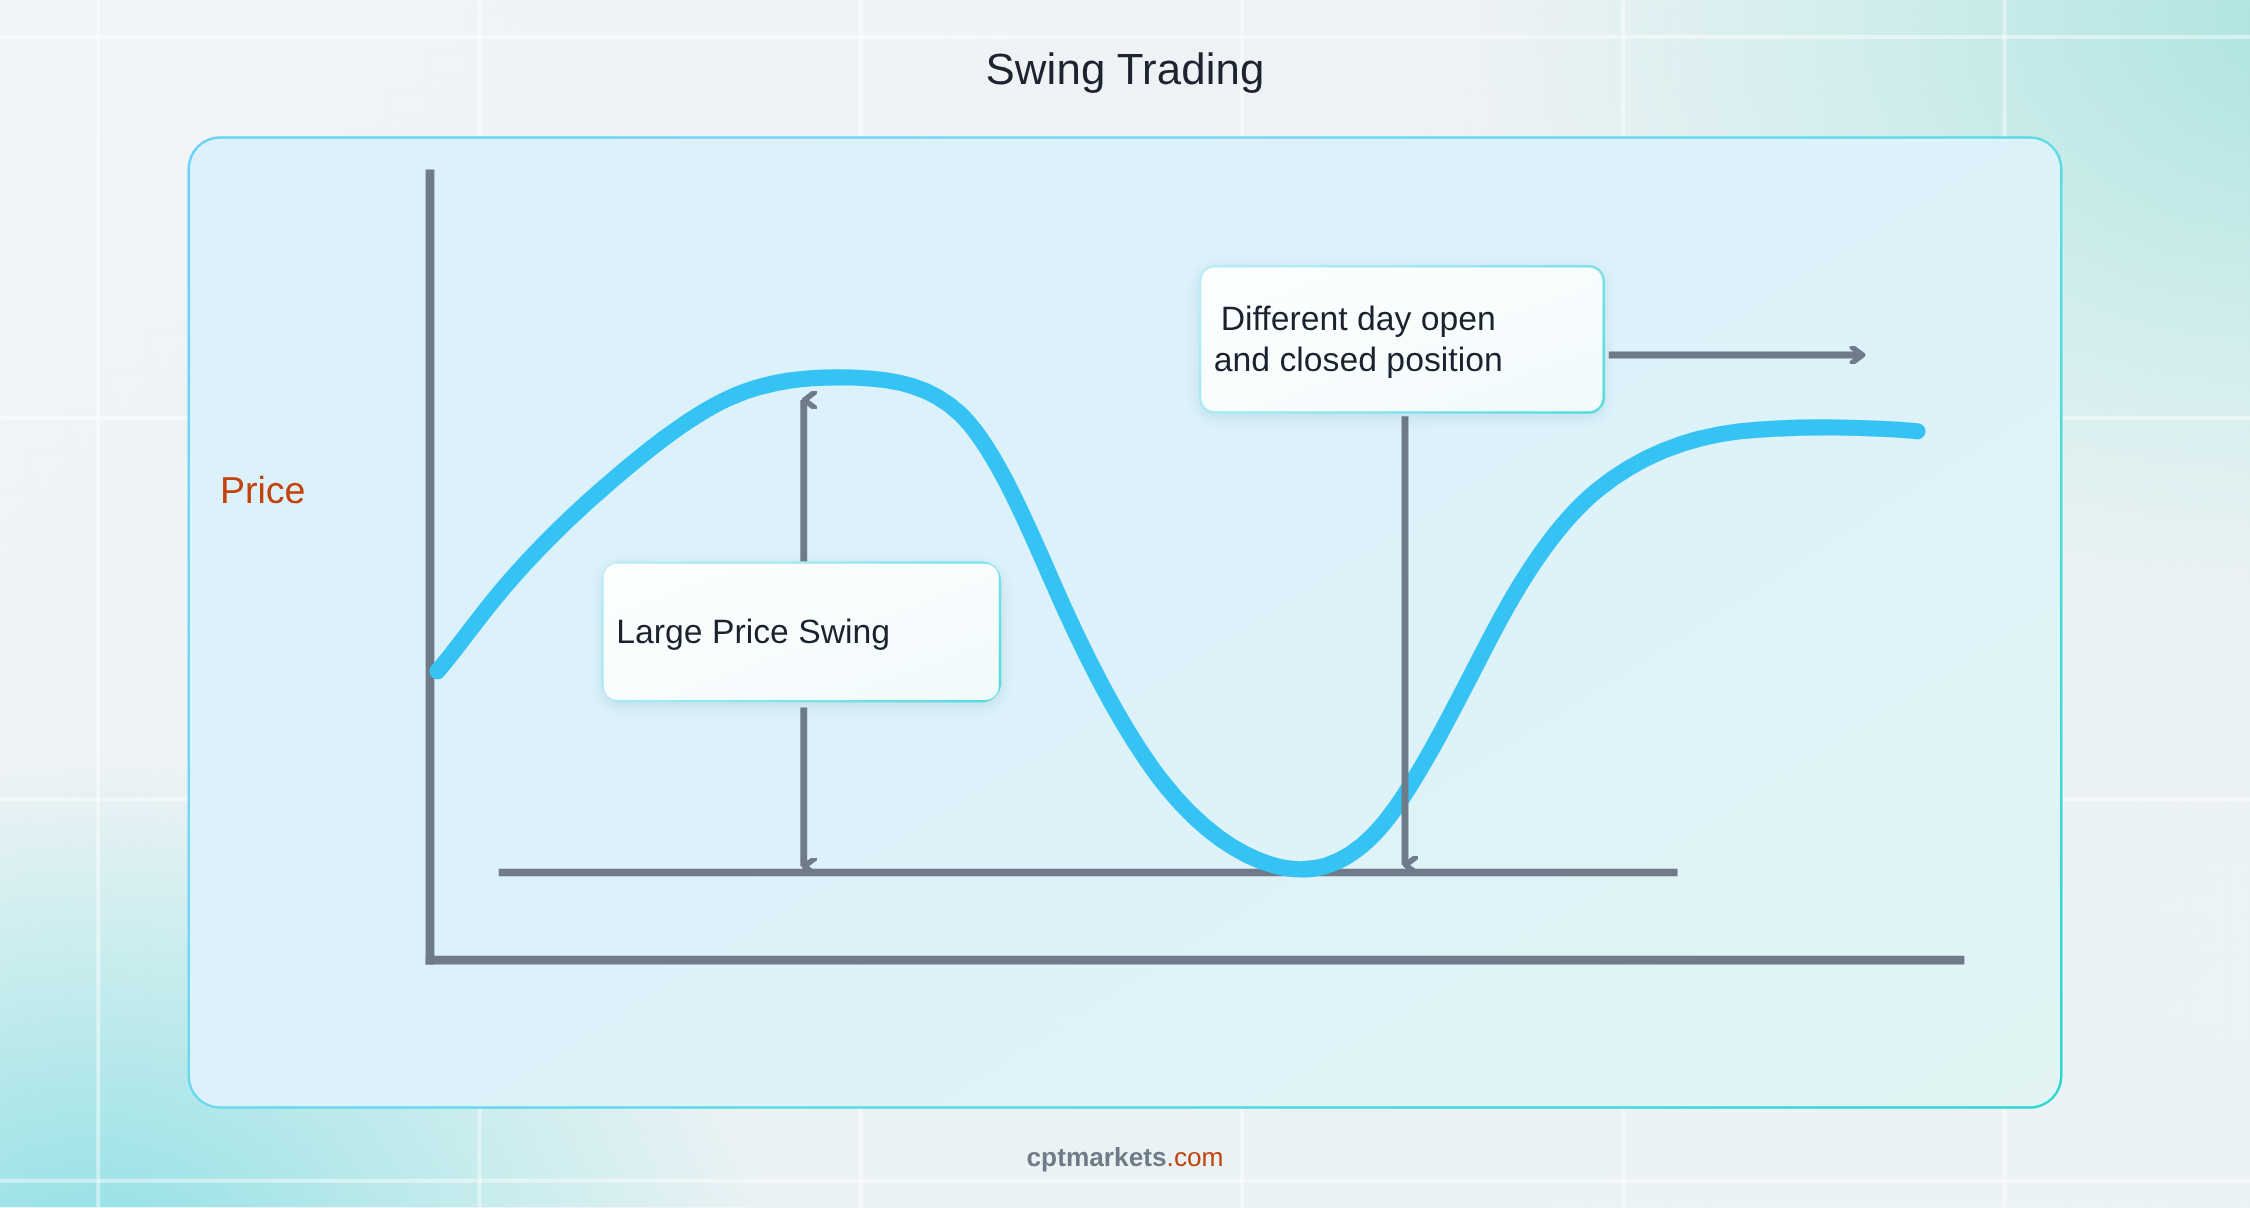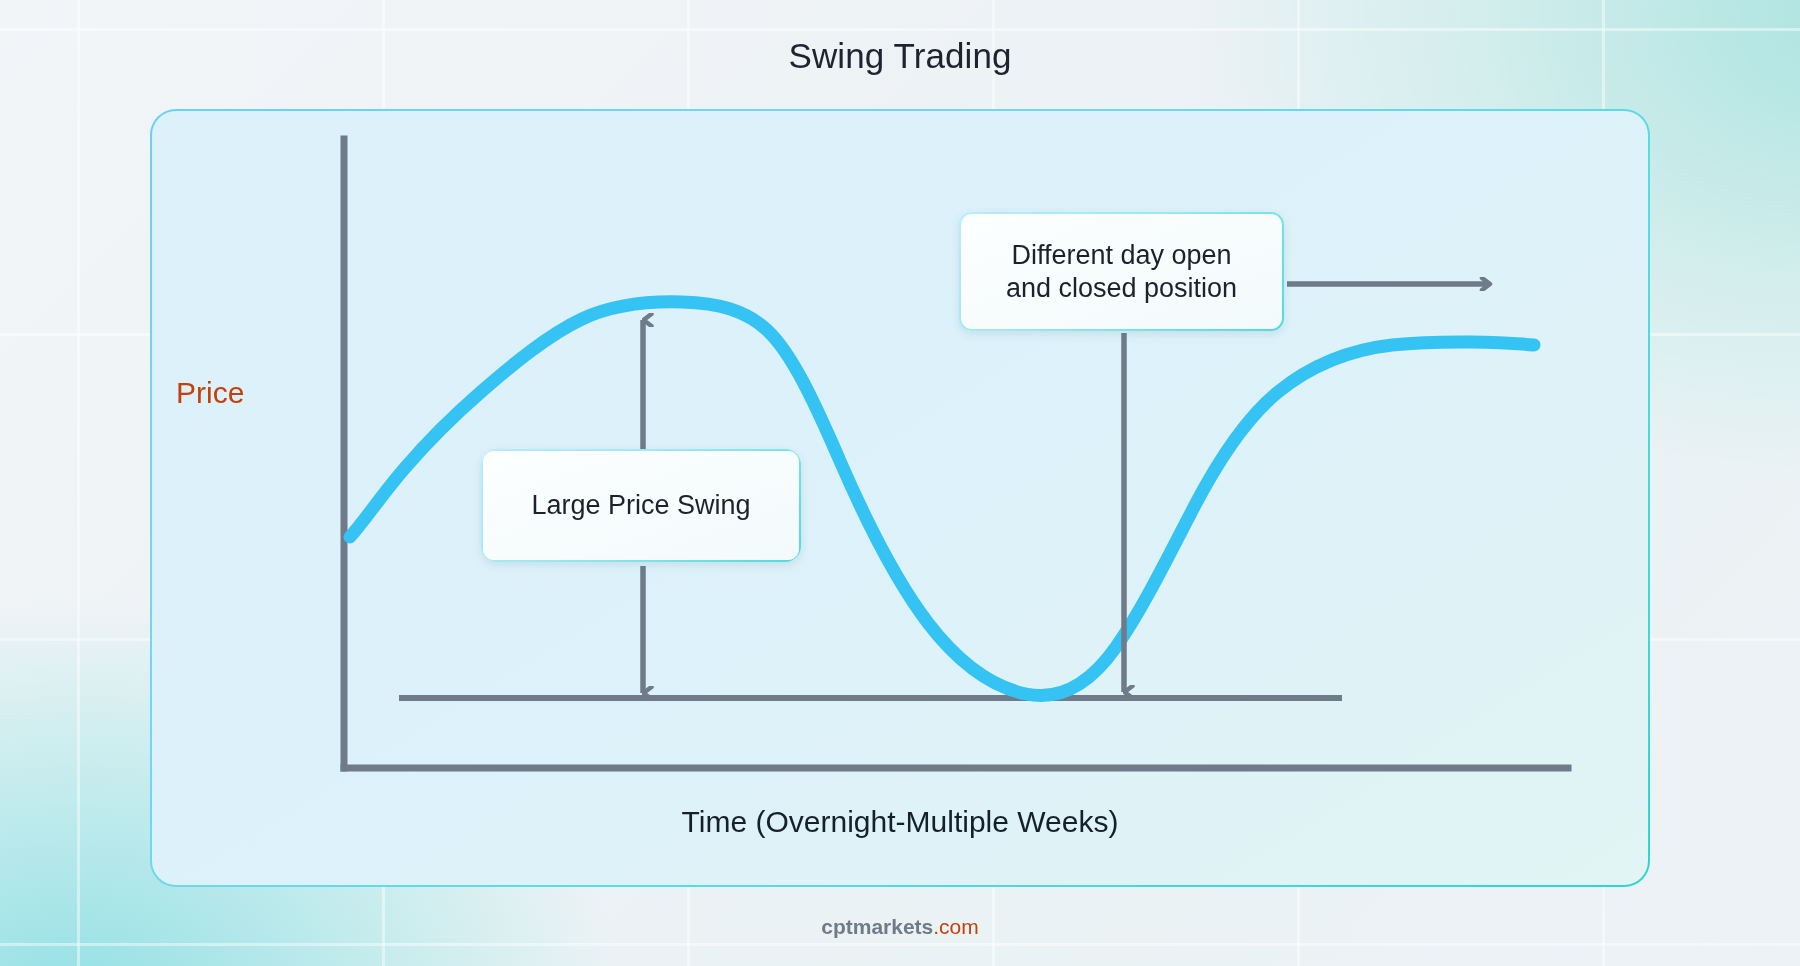--- a/index.html
+++ b/index.html
@@ -117,21 +117,21 @@
     background: linear-gradient(140deg, #b9ecf8 0%, #9fe8f3 40%, #4fdbdb 100%);
     box-shadow: 0 3px 9px rgba(45, 110, 135, 0.13);
   }
   .callout-inner {
     width: 100%;
     height: 100%;
     border-radius: 11px;
     background: linear-gradient(160deg, #fdffff 0%, #f7fcfd 55%, #f2fafb 100%);
     display: flex;
     align-items: center;
-    justify-content: center;
+    justify-content: flex-start;
     text-align: center;
     box-sizing: border-box;
   }
   .callout-text {
     font-size: 27px;
     color: #1a222d;
     line-height: 1.22;
     padding: 0 10px;
     white-space: pre-line;
   }
@@ -234,19 +234,18 @@
   </div>
 
   <div class="callout" id="callout-position">
     <div class="callout-inner">
       <span class="callout-text">Different day open
 and closed position</span>
     </div>
   </div>
 
   <div class="axis-label-price">Price</div>
-  <div class="axis-label-time">Time (Overnight-Multiple Weeks)</div>
 
   <div class="footer">
     <span class="brand">cptmarkets</span><span class="tld">.com</span>
   </div>
 
 </div>
 
 </body></html>

